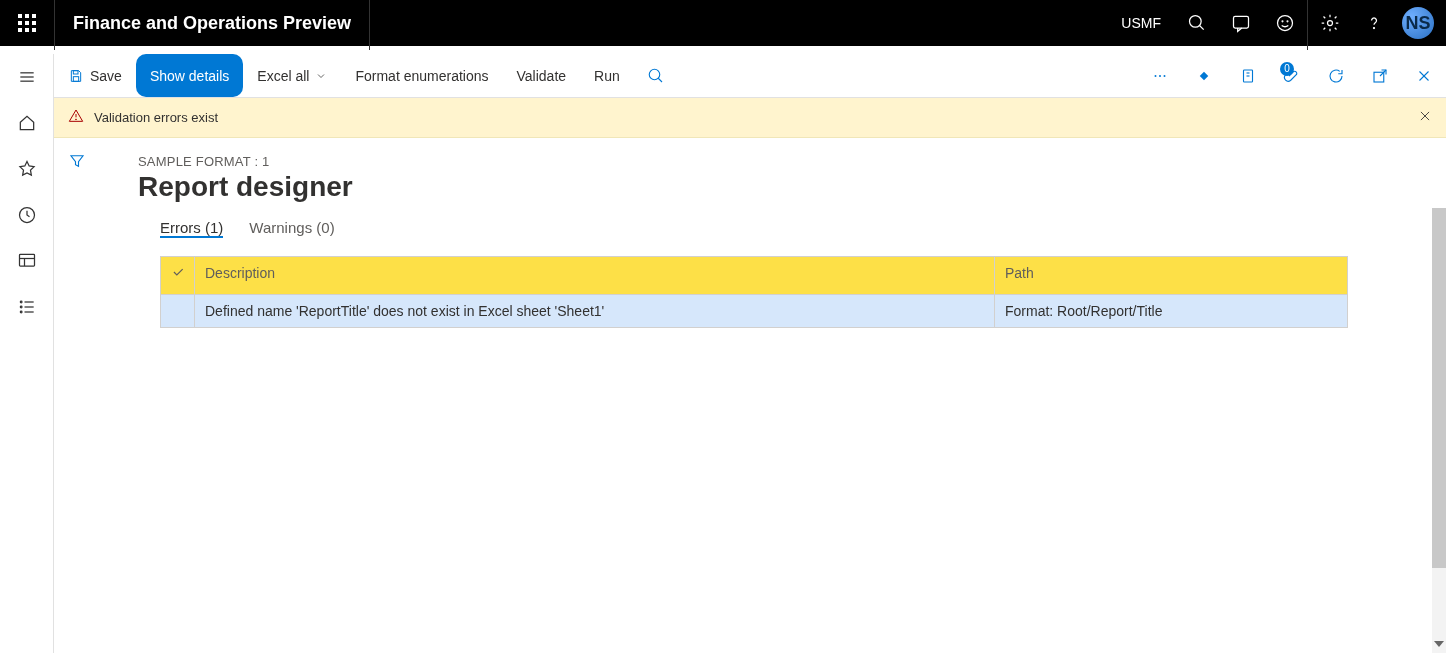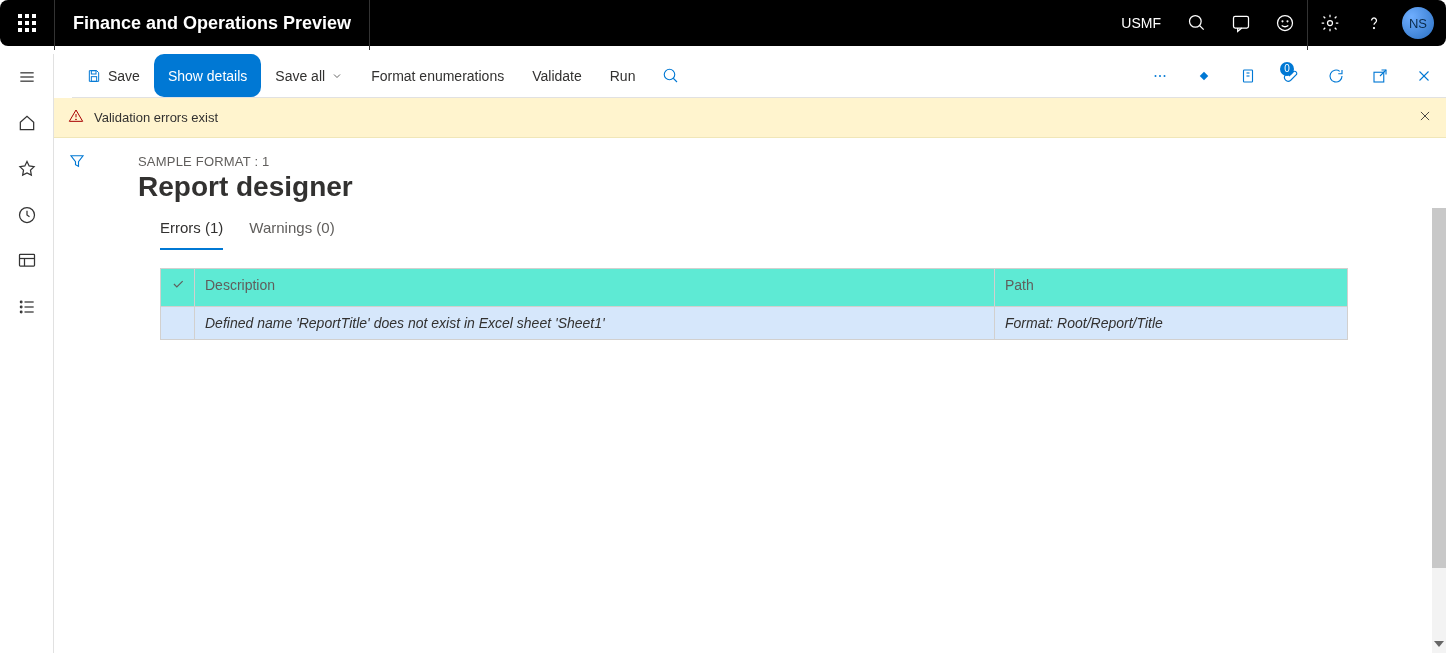--- a/index.html
+++ b/index.html
@@ -14,21 +14,20 @@
     position: relative;
   }
 
   
   .top-header {
     height: 46px;
     background: #000;
     color: #fff;
     display: flex;
     align-items: center;
-    border-radius: 8px;
   }
   .waffle {
     width: 54px;
     height: 54px;
     display: flex;
     align-items: center;
     justify-content: center;
     cursor: pointer;
   }
   .waffle-icon {
@@ -59,21 +58,21 @@
     display:flex; align-items:center; justify-content:center;
     cursor:pointer;
   }
   .hdr-icon-btn svg { stroke:#fff; fill:none; stroke-width:1.5; width:20px; height:20px; }
   .avatar {
     width: 32px; height: 32px;
     border-radius: 50%;
     background: radial-gradient(circle at 30% 30%, #6faeff, #2a70c2);
     color: #0a2a4a;
     display:flex; align-items:center; justify-content:center;
-    font-size: 13px; font-weight:400;
+    font-size: 18px; font-weight:700;
     margin: 0 12px 0 6px;
     cursor:pointer;
   }
 
   
   .left-nav {
     position:absolute;
     top:54px; left:0; bottom:0;
     width:54px;
     border-right:1px solid #e1e1e1;
@@ -83,21 +82,21 @@
   .left-nav-btn {
     width:54px; height:46px;
     display:flex; align-items:center; justify-content:center;
     cursor:pointer;
   }
   .left-nav-btn svg { width:20px; height:20px; stroke:#333; fill:none; stroke-width:1.5; }
 
   
   .action-bar {
     position:absolute;
-    top:54px; left:72px; right:0;
+    top:54px; left:54px; right:0;
     height:44px;
     display:flex; align-items:stretch;
     background:#fff;
     border-bottom:1px solid #e1e1e1;
   }
   .action-btn {
     display:flex; align-items:center;
     padding: 0 14px;
     font-size:14px;
     color:#323130;
@@ -184,21 +183,21 @@
     transform:rotate(180deg) translateY(-1px);
   }
   .details-toggle .lbl { font-size:13px; font-weight:700; letter-spacing:0.5px; }
 
   .tabs {
     display:flex; gap:26px;
     margin:0 0 18px 60px;
   }
   .tab {
     font-size:15px;
-    padding-bottom:12px;
+    padding-bottom:0;
     cursor:pointer;
     color:#605e5c;
   }
   .tab.active {
     color:#323130;
     font-weight:400;
     border-bottom:2px solid #0078d4;
   }
 
   
@@ -208,26 +207,26 @@
   }
   .tbl { border-collapse:collapse; width:100%; table-layout:fixed;}
   .tbl th, .tbl td {
     border:1px solid #d2d0ce;
     padding:8px 10px;
     text-align:left;
     font-weight:400;
     font-size:14px;
     vertical-align:top;
   }
-  .tbl th { background:#5eead4; color:#605e5c; height:38px; }
+  .tbl th { background:#fde047; color:#605e5c; height:38px; }
   .tbl .check-col { width:34px; text-align:center; }
   .tbl thead .check-col svg { width:14px; height:14px; stroke:#605e5c; stroke-width:2; fill:none; }
   .tbl .desc-col { width:800px; }
   .tbl .path-col { width:auto; }
-  .row-sel td { background:#d6e7fb;font-style:italic; }
+  .row-sel td { background:#d6e7fb; }
 
   
   .page-scroll {
     position:absolute;
     top:208px;
     right:0;
     width:14px;
     bottom:0;
     background:#f3f3f3;
   }
@@ -358,21 +357,21 @@
         <path d="M5 4h11l3 3v13H5z"></path>
         <rect x="8" y="4" width="7" height="5"></rect>
         <rect x="8" y="13" width="8" height="7"></rect>
       </svg>
     <span>Save</span>
   </div>
   <div class="action-btn action-active">
     <span>Show details</span>
   </div>
   <div class="action-btn">
-    <span>Save all</span>
+    <span>Excel all</span>
     <svg class="chev-down" viewBox="0 0 24 24">
         <path d="M6 9l6 6 6-6"></path>
       </svg>
   </div>
   <div class="action-btn">
     <span>Format enumerations</span>
   </div>
   <div class="action-btn">
     <span>Validate</span>
   </div>

